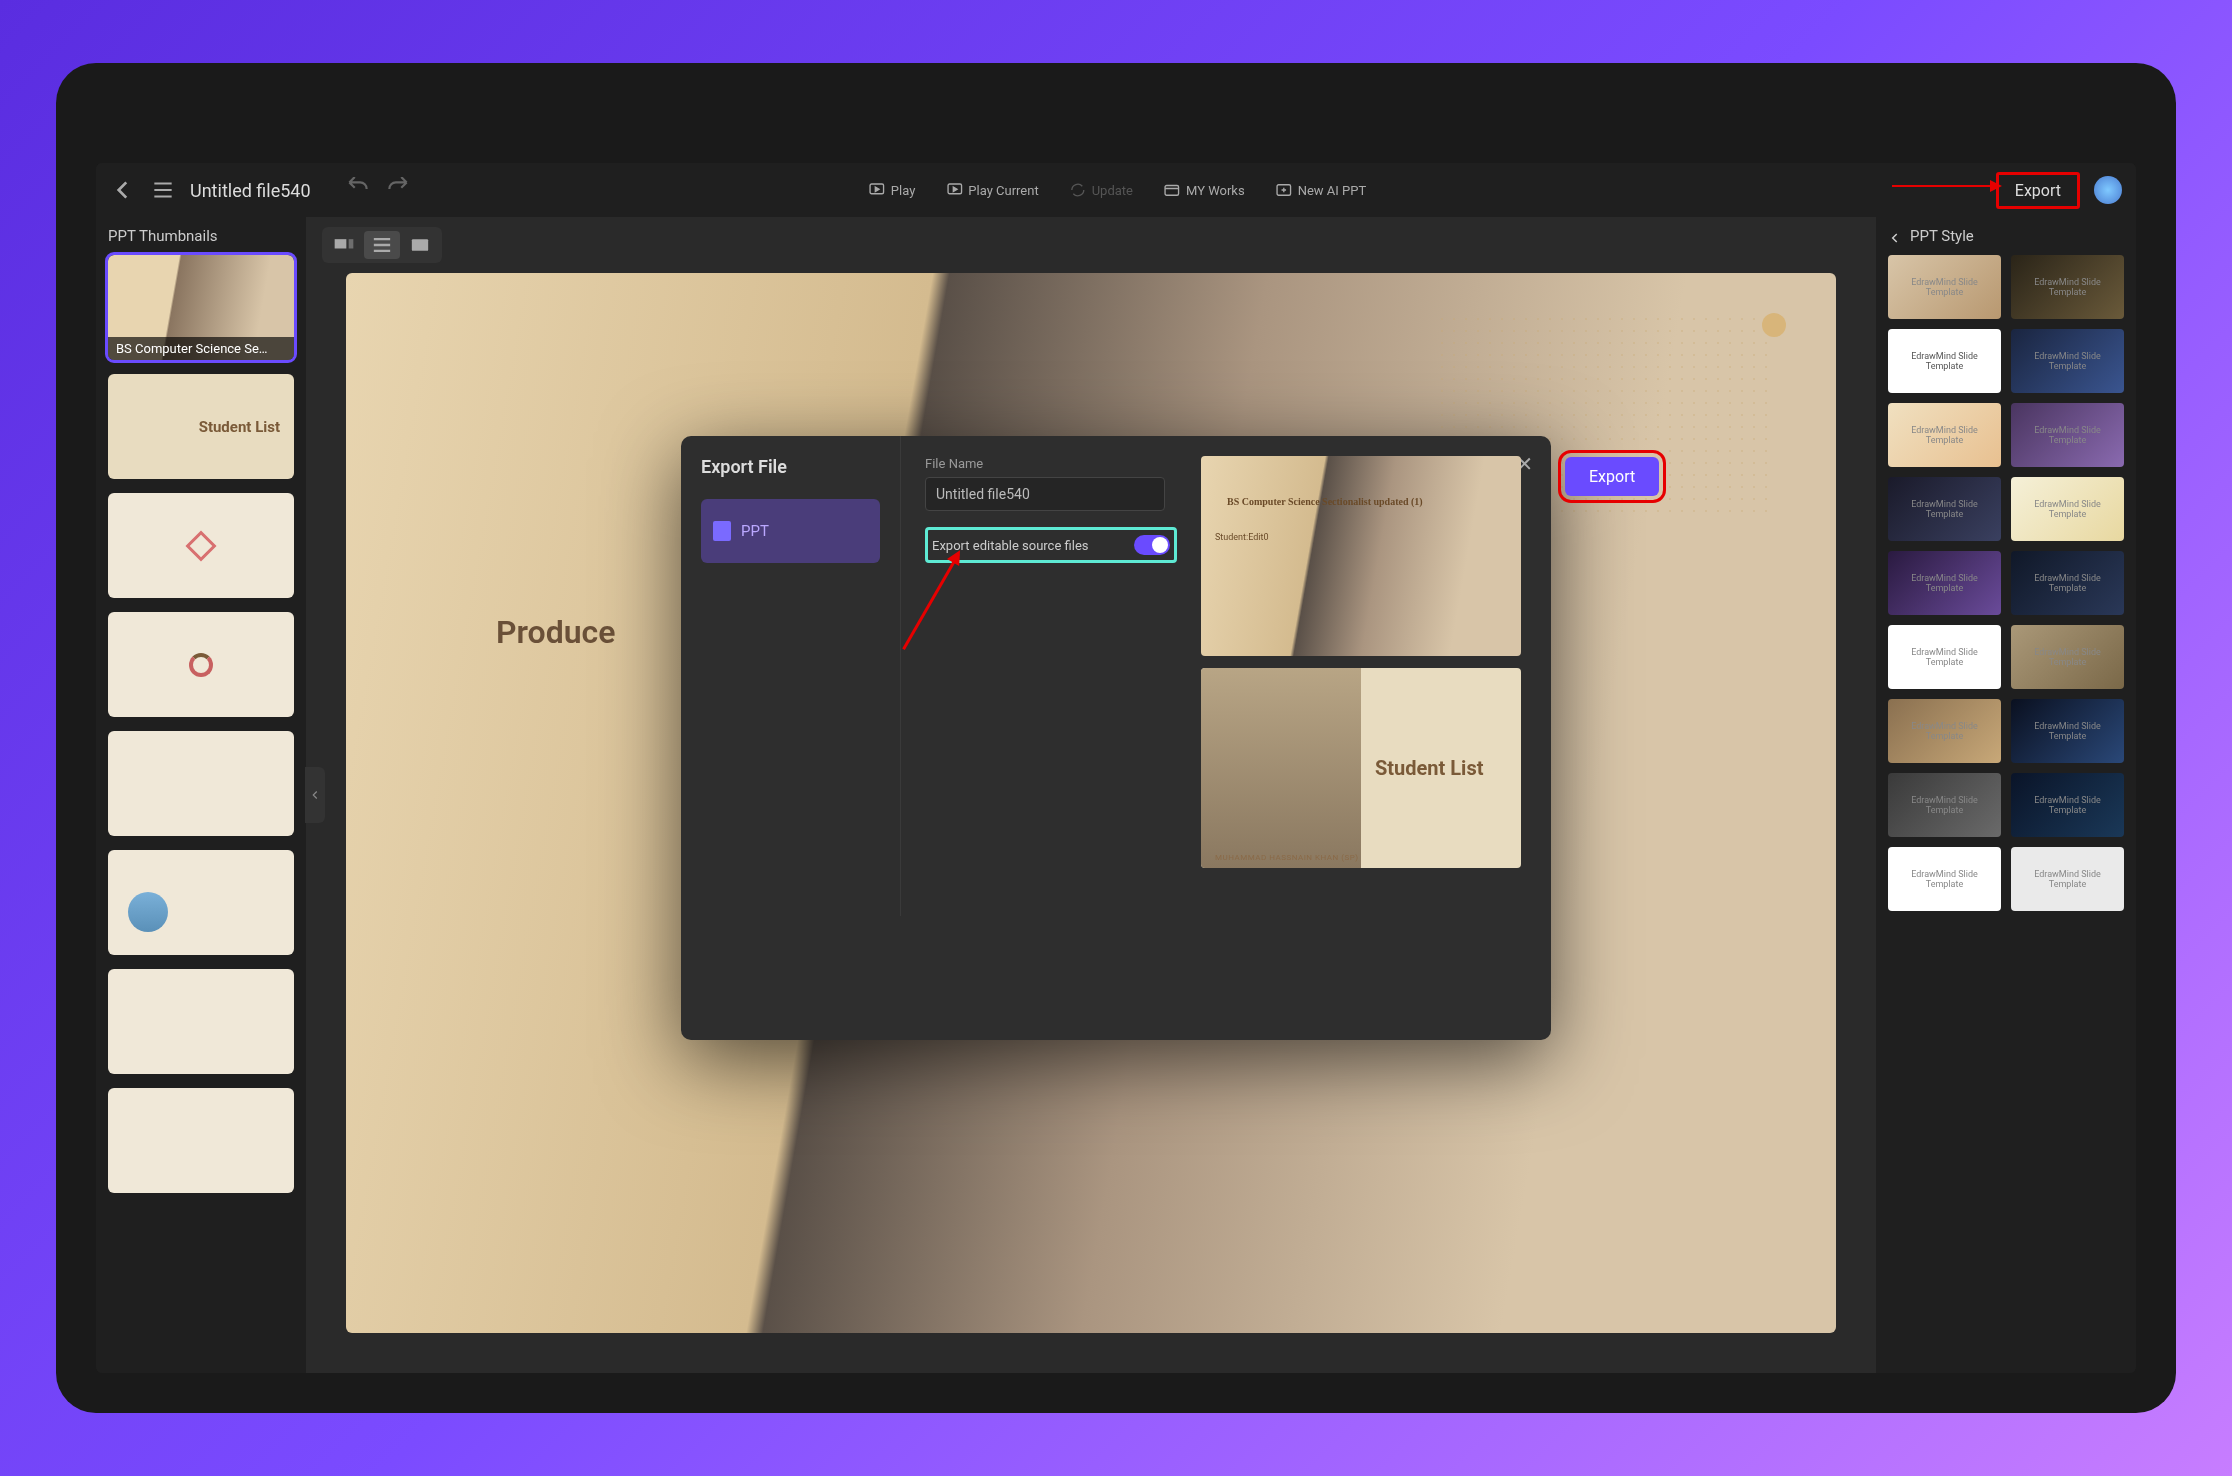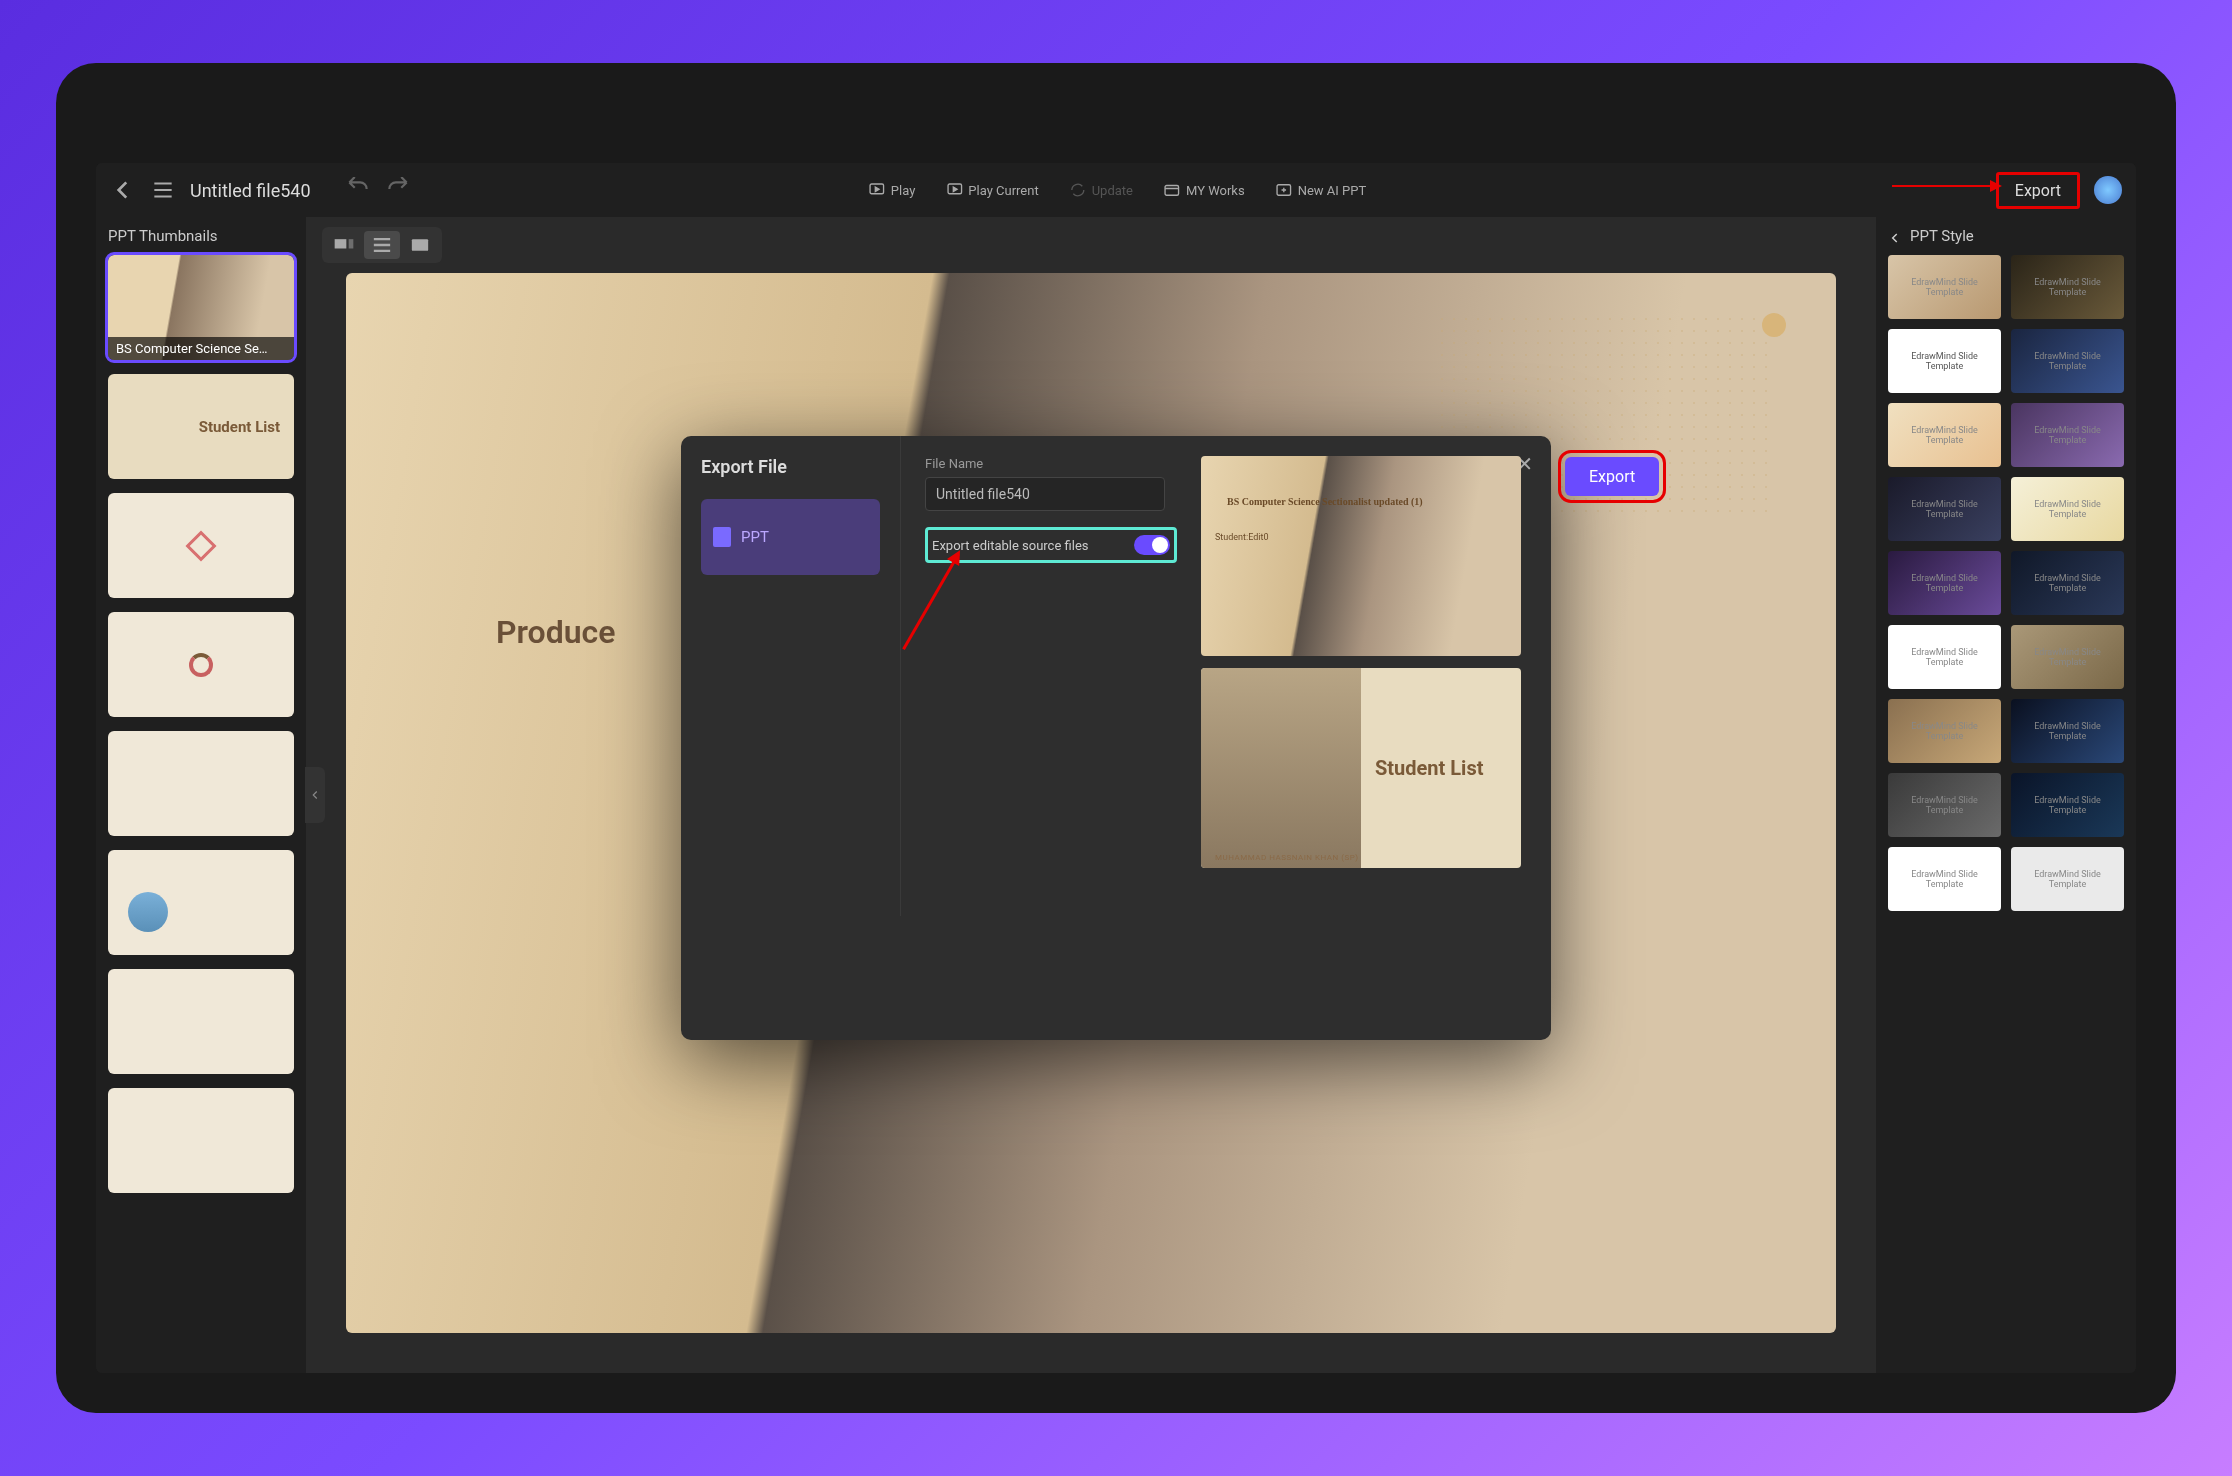--- a/index.html
+++ b/index.html
@@ -37,21 +37,21 @@
 .canvas .circle { position:absolute; top:40px; right:50px; width:24px; height:24px; border-radius:50%; background:#d8b57a; }
 .right-panel { width:260px; background:#1f1f1f; padding:10px 12px; overflow-y:auto; }
 .right-panel .panel-title { display:flex; align-items:flex-end; gap:8px; }
 .style-grid { display:grid; grid-template-columns:1fr 1fr; gap:10px; }
 .style-thumb { height:64px; border-radius:4px; background:#2a2a2a; cursor:pointer; display:flex; align-items:center; justify-content:center; font-size:9px; color:#888; text-align:center; padding:4px; overflow:hidden; }
 .dialog-back { position:absolute; inset:0; display:flex; align-items:center; justify-content:center; }
 .dialog { width:870px; height:604px; background:#2e2e2e; border-radius:10px; display:flex; flex-direction:row; color:#ddd; box-shadow:0 20px 80px rgba(0,0,0,.6); position:relative; }
 .dlg-top { display:flex; height:480px; }
 .dlg-left { width:220px; padding:20px; border-right:1px solid #3a3a3a; }
 .dlg-title { font-size:18px; font-weight:600; margin-bottom:22px; }
-.fmt-item { display:flex; align-items:center; gap:10px; padding:28px 12px; border-radius:6px; background:#4a3d7a; color:#bba8ff; font-size:15px; cursor:pointer; }
+.fmt-item { display:flex; align-items:center; gap:10px; padding:22px 12px; border-radius:6px; background:#4a3d7a; color:#bba8ff; font-size:15px; cursor:pointer; }
 .fmt-icon { width:18px; height:20px; background:#7a6aff; border-radius:2px; }
 .dlg-mid { flex:1; padding:20px 24px; position:relative; }
 .fld-label { font-size:13px; color:#999; margin-bottom:6px; }
 .text-input { width:240px; background:#252525; border:1px solid #444; border-radius:4px; padding:8px 10px; color:#bbb; font-size:14px; margin-bottom:16px; }
 .toggle-row { display:flex; align-items:center; justify-content:space-between; width:252px; border:3px solid #5eead4; border-radius:4px; padding:5px 4px; }
 .toggle-label { font-size:13px; color:#ccc; }
 .switch { width:36px; height:20px; background:#6a4bff; border-radius:10px; position:relative; cursor:pointer; }
 .switch:after { content:""; position:absolute; right:2px; top:2px; width:16px; height:16px; background:#fff; border-radius:50%; }
 .anno-arrow { position:absolute; top:118px; left:56px; width:3px; height:110px; background:#e60000; transform:rotate(30deg); transform-origin:top; }
 .anno-arrow:before { content:""; position:absolute; top:-4px; left:-6px; border-bottom:14px solid #e60000; border-left:7px solid transparent; border-right:7px solid transparent; }

